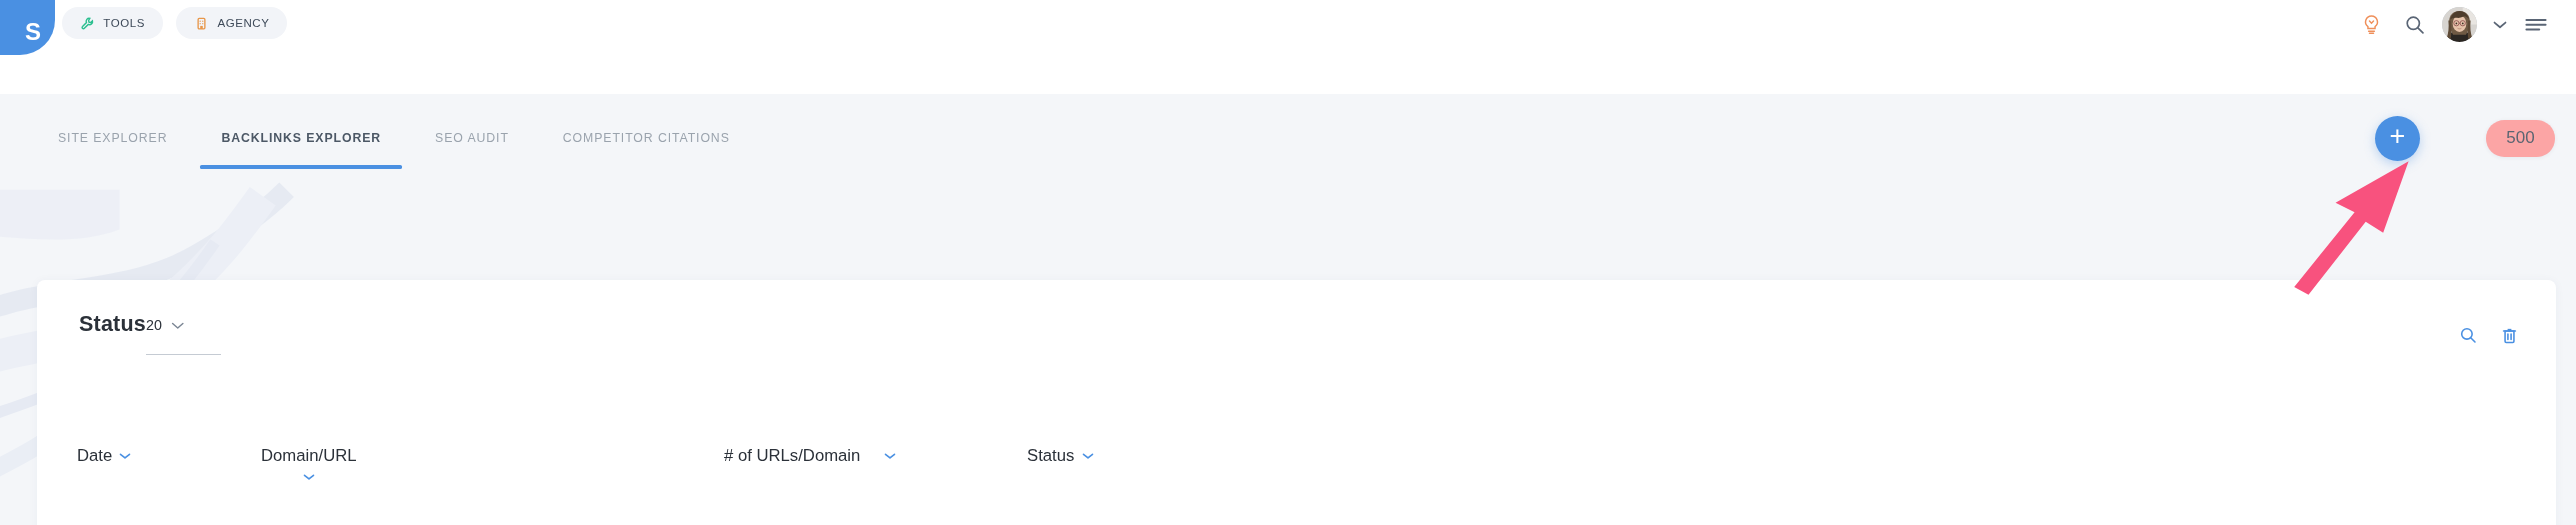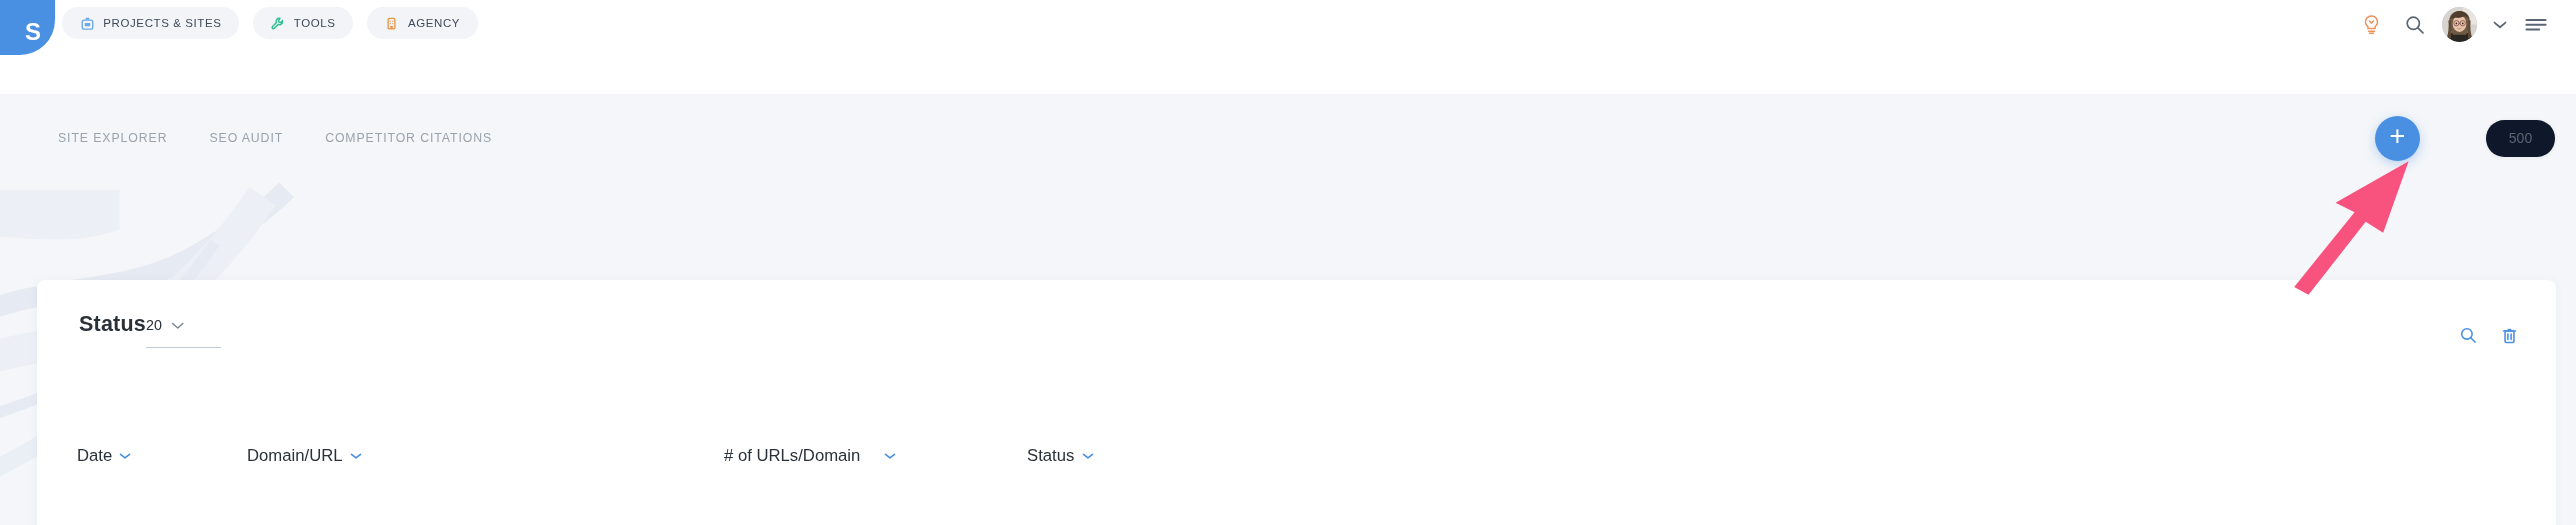--- a/index.html
+++ b/index.html
@@ -120,21 +120,21 @@
     left: 0; top: 94px;
     width: 2576px; height: 88px;
     z-index: 3;
   }
   .tabs {
     position: absolute;
     left: 37px; top: 0;
     height: 88px;
     display: flex;
     align-items: center;
-    gap: 0;
+    gap: 12px;
   }
   .tab {
     position: relative;
     height: 88px;
     display: flex;
     align-items: center;
     padding: 0 21px;
     cursor: pointer;
     font-size: 12.3px;
     letter-spacing: 0.9px;
@@ -174,25 +174,25 @@
     line-height: 1;
     margin-top: -2.4px;
   }
 
   .credit-badge {
     position: absolute;
     right: 21px; top: 25.5px;
     min-width: 69px;
     height: 37px;
     border-radius: 18.3px;
-    background: #0f172a;
+    background: #fca5a5;
     display: flex;
     align-items: center;
     justify-content: center;
-    font-size: 14px;
+    font-size: 17px;
     color: #5b6572;
     box-shadow: 0 0.8px 4px rgba(40,60,90,0.07);
     z-index: 5;
   }
 
   
   .arrow-annot {
     position: absolute;
     left: 2267px; top: 155px;
     width: 199px; height: 143px;
@@ -220,21 +220,21 @@
     letter-spacing: 0.2px;
   }
 
   .page-size {
     position: absolute;
     left: 109px; top: 37px;
     width: 75px;
     display: flex;
     align-items: center;
     gap: 8.8px;
-    padding-bottom: 14px;
+    padding-bottom: 21px;
     border-bottom: 1.2px solid #c5cbd3;
     cursor: pointer;
   }
   .page-size-val { font-size: 14.3px; color: #2b3139; }
 
   .card-actions {
     position: absolute;
     right: 37px; top: 46px;
     display: flex;
     align-items: center;
@@ -253,21 +253,21 @@
     position: absolute;
     display: flex;
     align-items: center;
     gap: 7.2px;
     cursor: pointer;
     font-size: 16.7px;
     color: #2b3139;
     white-space: nowrap;
   }
   .th-0 { left: 40px; }
-  .th-1 { left: 210px; }
+  .th-1 { left: 224px; flex-direction: column; }
   .th-2 { left: 687px; gap: 24px; }
   .th-3 { left: 990px; }
 
   .chev-blue { display: inline-flex; align-items: center; }
 </style>
 </head>
 <body>
 
 <div id="app">
 
@@ -283,30 +283,20 @@
   </div>
 
   <div class="topbar">
 
     <div class="logo-tile">
       <span class="logo-glyph">S</span>
     </div>
 
     <div class="nav-pills">
 
-      <div class="pill">
-        <span class="pill-icon">
-          <svg width="15" height="15" viewBox="0 0 20 20" fill="none" stroke="#6aa9ea" stroke-width="1.8">
-            <rect x="3" y="5.5" width="14" height="12" rx="2.5"></rect>
-            <rect x="7.5" y="2.4" width="5" height="2.6" rx="1" fill="#6aa9ea" stroke="none"></rect>
-            <rect x="6.4" y="9.2" width="7.2" height="4.6" rx="1" fill="#6aa9ea" stroke="none"></rect>
-          </svg>
-        </span>
-        <span class="pill-label">PROJECTS &amp; SITES</span>
-      </div>
 
       <div class="pill">
         <span class="pill-icon">
           <svg width="15" height="15" viewBox="0 0 20 20" fill="none" stroke="#2bbf8f" stroke-width="1.9" stroke-linecap="round">
             <path d="M13.2 3.1a4 4 0 0 0-4.6 5.6L3.4 14a1.7 1.7 0 1 0 2.4 2.4l5.3-5.2a4 4 0 0 0 5.5-4.7l-2.3 2.3-2.3-.5-.5-2.3z"></path>
           </svg>
         </span>
         <span class="pill-label">TOOLS</span>
       </div>
 
@@ -384,20 +374,23 @@
       </div>
 
     </div>
   </div>
 
   <div class="tabbar">
     <div class="tabs">
       <div class="tab">
         <span>SITE EXPLORER</span>
       </div>
+      <div class="tab active">
+        <span>BACKLINKS EXPLORER</span>
+      </div>
       <div class="tab">
         <span>SEO AUDIT</span>
       </div>
       <div class="tab">
         <span>COMPETITOR CITATIONS</span>
       </div>
     </div>
 
     <button class="fab">
       <span class="fab-plus">+</span>

